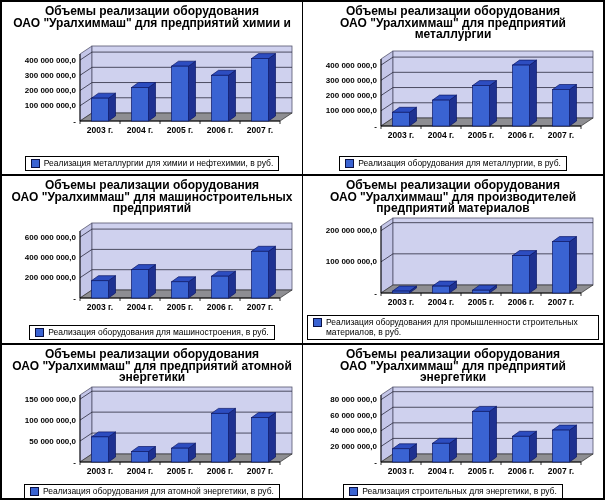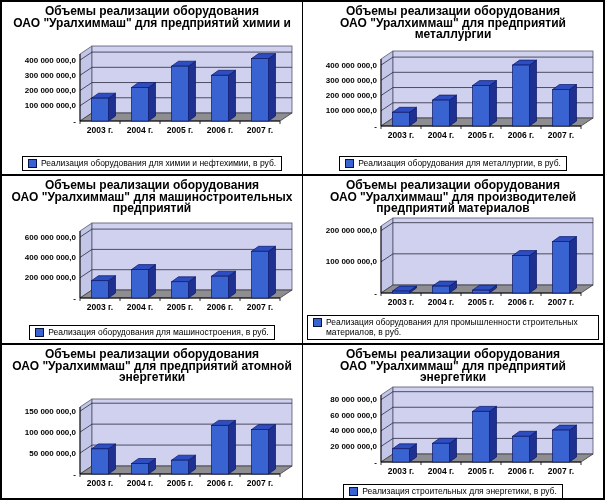--- a/index.html
+++ b/index.html
@@ -86,21 +86,21 @@
         <line x1="234" y1="78" x2="234" y2="81" stroke="#000000" stroke-width="0.8"></line>
         <line x1="274" y1="78" x2="274" y2="81" stroke="#000000" stroke-width="0.8"></line>
         <text x="94" y="90" text-anchor="middle" font-size="8.5" font-weight="bold">2003 г.</text>
         <text x="134" y="90" text-anchor="middle" font-size="8.5" font-weight="bold">2004 г.</text>
         <text x="174" y="90" text-anchor="middle" font-size="8.5" font-weight="bold">2005 г.</text>
         <text x="214" y="90" text-anchor="middle" font-size="8.5" font-weight="bold">2006 г.</text>
         <text x="254" y="90" text-anchor="middle" font-size="8.5" font-weight="bold">2007 г.</text>
       </svg>
       <div class="legend">
         <span class="swatch" style="background: rgb(58, 99, 210);"></span>
-        <span>Реализация оборудования для химии и нефтехимии, в руб.</span>
+        <span>Реализация металлургии для химии и нефтехимии, в руб.</span>
       </div>
     </section>
     <section class="panel">
       <div class="title">
         <div>Объемы реализации оборудования</div>
         <div>ОАО "Уралхиммаш" для предприятий металлургии</div>
       </div>
       <svg viewBox="0 0 292 100" width="292" height="100" class="plot">
         <polygon points="74.0,11.0 86.0,3.0 86.0,70.0 74.0,78.0" fill="#C4C6E8" stroke="#55566E" stroke-width="0.8"></polygon>
         <rect x="86" y="3" width="200" height="67" fill="#CFD1EE" stroke="#55566E" stroke-width="0.8"></rect>
@@ -339,20 +339,24 @@
         <line x1="154" y1="78" x2="154" y2="81" stroke="#000000" stroke-width="0.8"></line>
         <line x1="194" y1="78" x2="194" y2="81" stroke="#000000" stroke-width="0.8"></line>
         <line x1="234" y1="78" x2="234" y2="81" stroke="#000000" stroke-width="0.8"></line>
         <line x1="274" y1="78" x2="274" y2="81" stroke="#000000" stroke-width="0.8"></line>
         <text x="94" y="90" text-anchor="middle" font-size="8.5" font-weight="bold">2003 г.</text>
         <text x="134" y="90" text-anchor="middle" font-size="8.5" font-weight="bold">2004 г.</text>
         <text x="174" y="90" text-anchor="middle" font-size="8.5" font-weight="bold">2005 г.</text>
         <text x="214" y="90" text-anchor="middle" font-size="8.5" font-weight="bold">2006 г.</text>
         <text x="254" y="90" text-anchor="middle" font-size="8.5" font-weight="bold">2007 г.</text>
       </svg>
+      <div class="legend">
+        <span class="swatch" style="background: rgb(58, 99, 210);"></span>
+        <span>Реализация оборудования для атомной энергетики, в руб.</span>
+      </div>
     </section>
     <section class="panel">
       <div class="title">
         <div>Объемы реализации оборудования</div>
         <div>ОАО "Уралхиммаш" для предприятий энергетики</div>
       </div>
       <svg viewBox="0 0 292 100" width="292" height="100" class="plot">
         <polygon points="74.0,11.0 86.0,3.0 86.0,70.0 74.0,78.0" fill="#C4C6E8" stroke="#55566E" stroke-width="0.8"></polygon>
         <rect x="86" y="3" width="200" height="67" fill="#CFD1EE" stroke="#55566E" stroke-width="0.8"></rect>
         <line x1="86" y1="7.674418604651166" x2="286" y2="7.674418604651166" stroke="#2B2B3D" stroke-width="0.8"></line>

